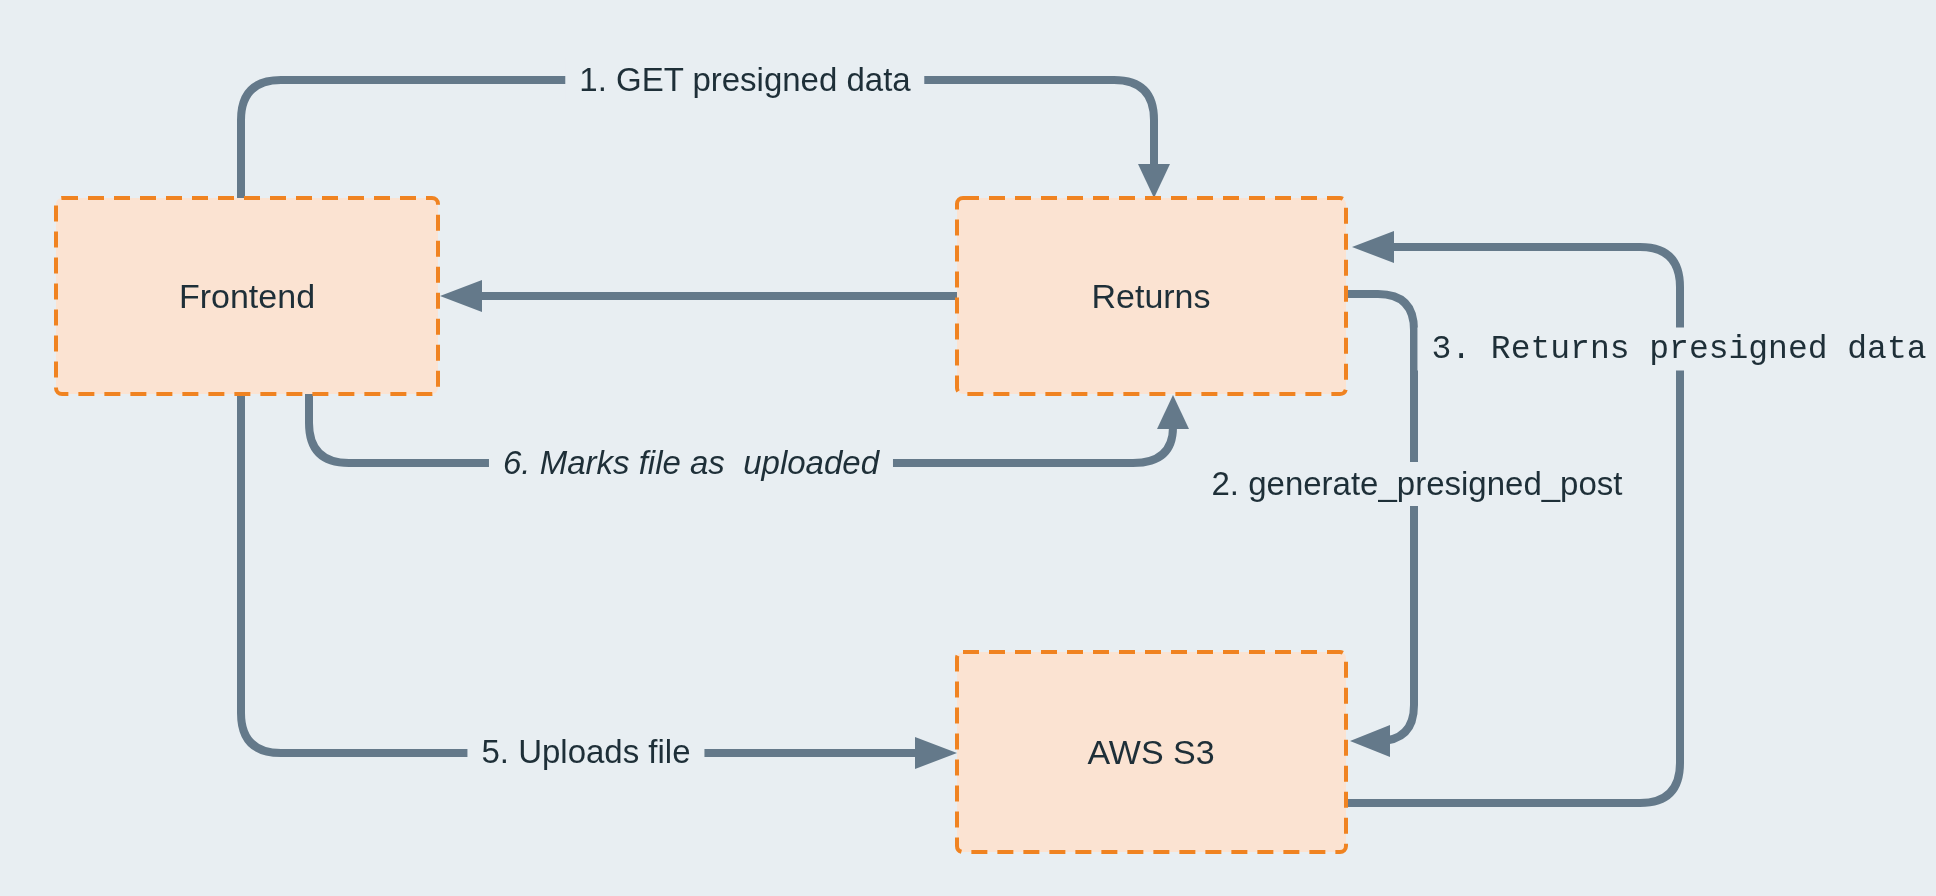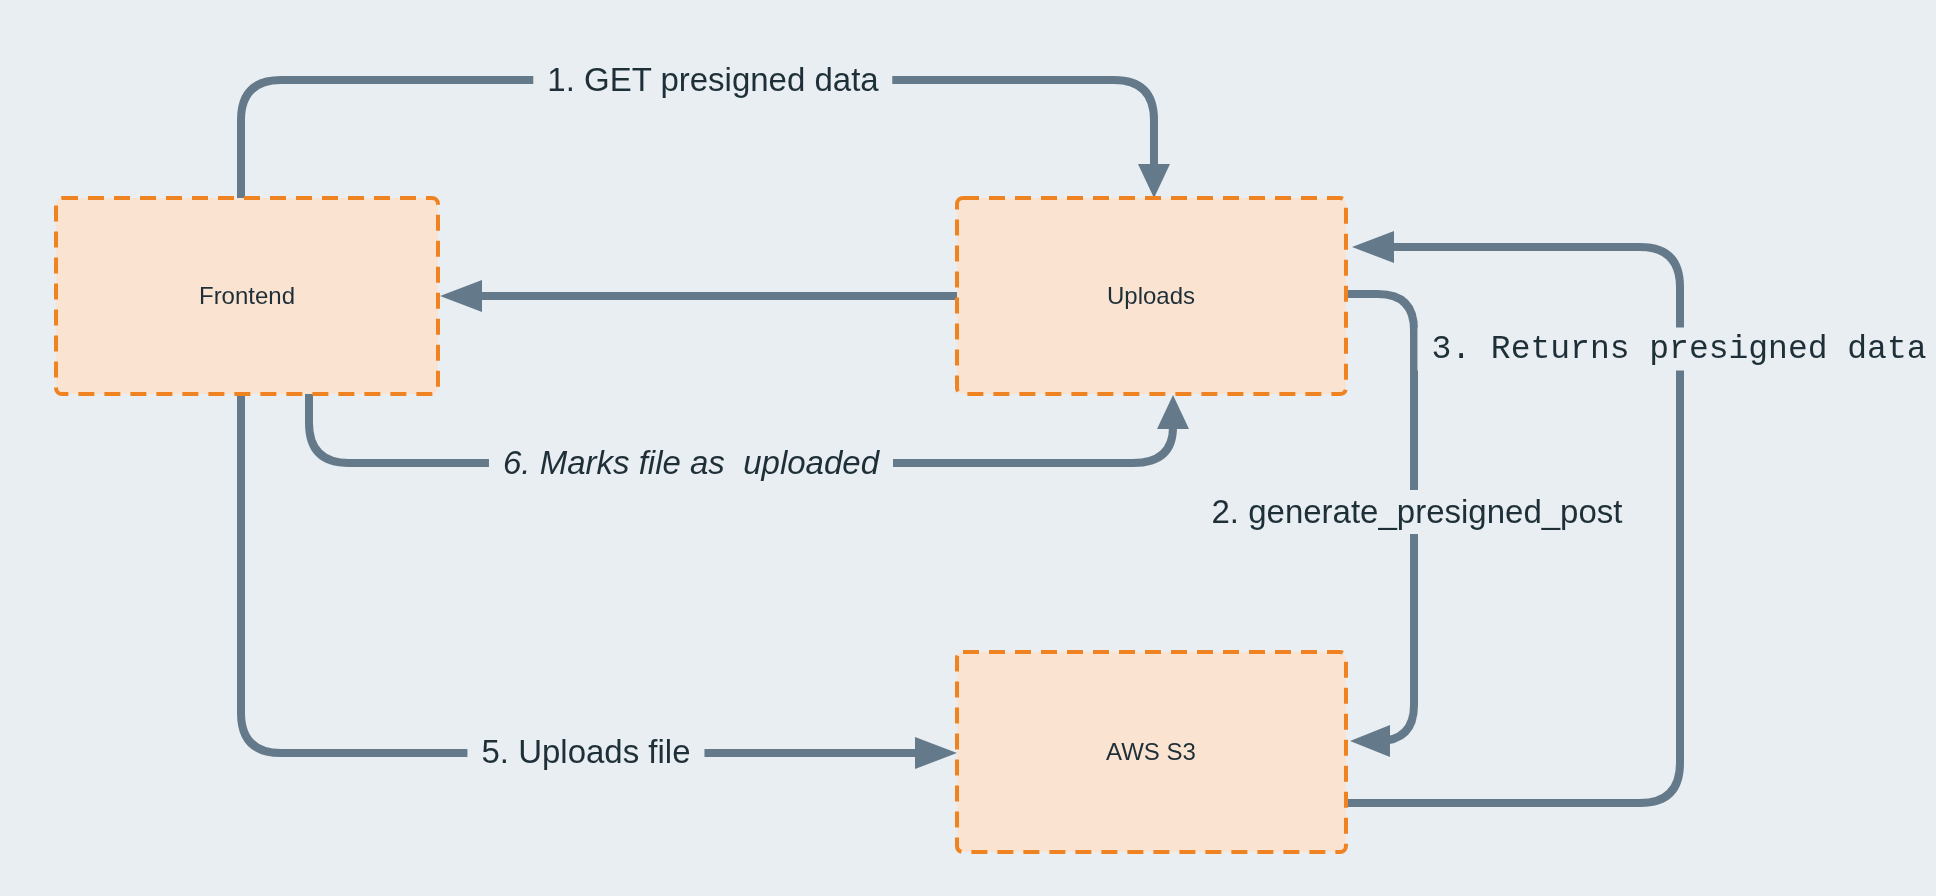--- a/index.html
+++ b/index.html
@@ -41,21 +41,21 @@
   }
   .node-rect{
     fill:var(--node-fill);
     stroke:var(--node-border);
     stroke-width:4;
     stroke-dasharray:16 10;
   }
   .node-label{
     position:absolute;
     transform:translate(-50%,-50%);
-    font-size:24px;
+    font-size:34px;
     color:var(--text);
     white-space:pre;
   }
   .edge-label{
     position:absolute;
     transform:translate(-50%,-50%);
     font-size:33px;
     color:var(--text);
     background:var(--background);
     padding:3px 14px;
@@ -98,22 +98,22 @@
       <path class="edge-path" d="M 241 393 L 241 713 Q 241 753 281 753 L 915 753"></path>
       <polygon class="arrow-head" points="915,737 915,769 957,753"></polygon>
     </g>
 
     <rect class="node-rect" x="56" y="198" width="382" height="196" rx="6"></rect>
     <rect class="node-rect" x="957" y="198" width="389" height="196" rx="6"></rect>
     <rect class="node-rect" x="957" y="652" width="389" height="200" rx="6"></rect>
   </svg>
 
   <div class="node-label" style="left:247px; top:296px;">Frontend</div>
-  <div class="node-label" style="left:1151px; top:296px;">Uploads</div>
+  <div class="node-label" style="left:1151px; top:296px;">Returns</div>
   <div class="node-label" style="left:1151px; top:752px;">AWS S3</div>
 
-  <div class="edge-label" style="left:713px; top:80px;">1. GET presigned data</div>
-  <div class="edge-label" style="left:1417px; top:512px;">2. generate_presigned_post</div>
+  <div class="edge-label" style="left:745px; top:80px;">1. GET presigned data</div>
+  <div class="edge-label" style="left:1417px; top:484px;">2. generate_presigned_post</div>
   <div class="edge-label" style="left:1679px; top:349px;font-family:Liberation Mono, monospace;">3. Returns presigned data</div>
   <div class="edge-label" style="left:586px; top:752px;">5. Uploads file</div>
   <div class="edge-label" style="left:691px; top:463px;font-style:italic;">6. Marks file as  uploaded</div>
 
 </div>
 
 </body></html>

